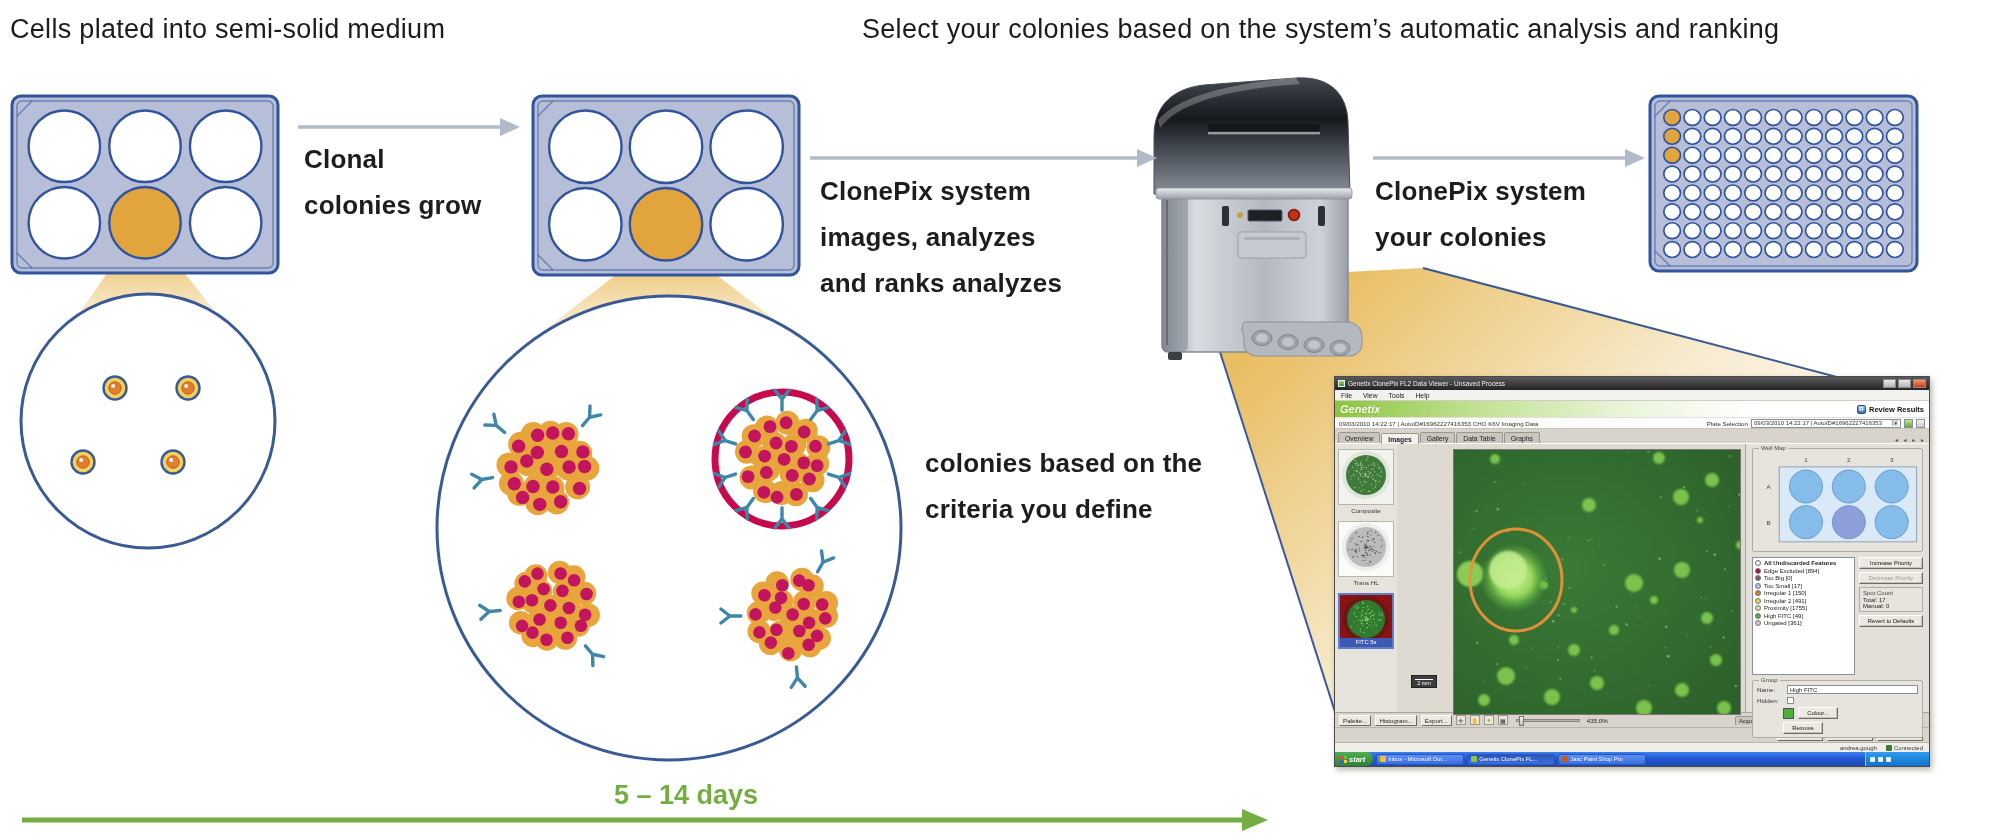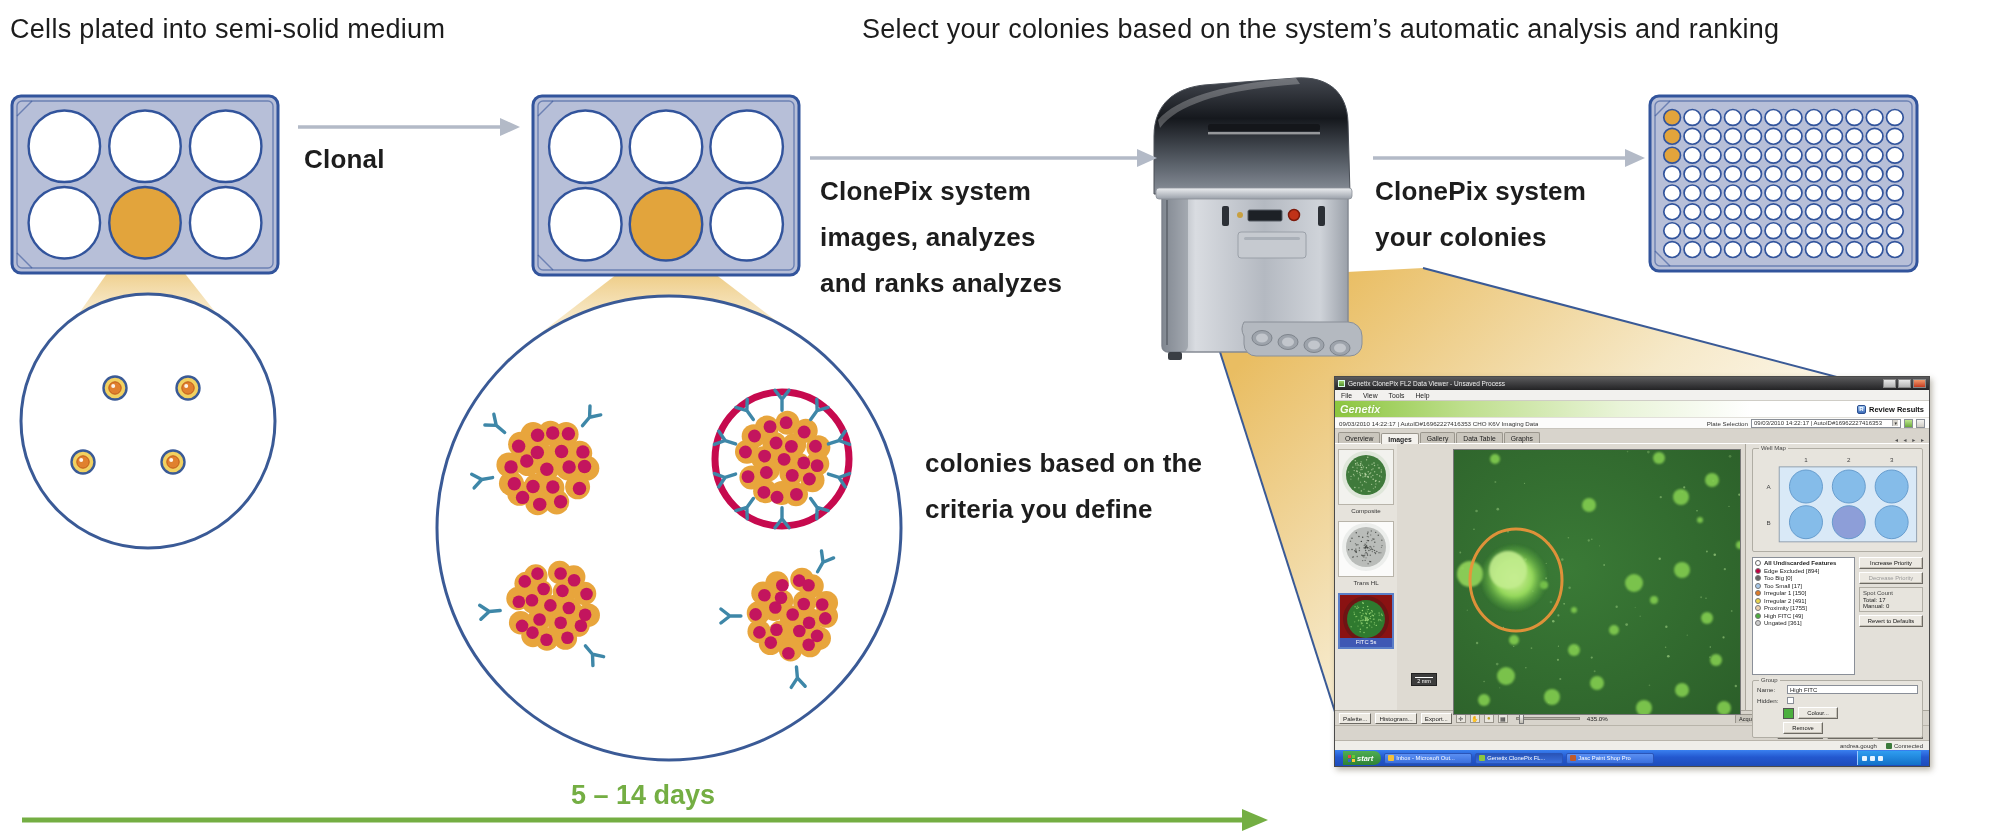--- a/index.html
+++ b/index.html
@@ -2,21 +2,21 @@
 <html style="--plateBody: #b7bfd8; --plateBorder: #32549c; --wellFill: #ffffff; --orangeWell: #e2a43c; --beamTop: #e9bd62; --beamBottom: #fbf3de; --circleBorder: #3a5a96; --colonyCell: #e8a53c; --colonyNucleus: #c3155e; --antibody: #3e87a8; --selectRing: #c60a4e; --arrowGray: #b3bac7; --arrowGreen: #74ae43; --textDark: #1d1d1d;"><head>
 <meta charset="utf-8">
 <style>
   html,body{margin:0;padding:0;background:#ffffff;}
   body{width:2000px;height:839px;overflow:hidden;font-family:"Liberation Sans",sans-serif;}
   #canvas{position:relative;width:1936px;height:839px;background:#fff;margin-top:8px;}
   #art{position:absolute;left:0;top:0;}
 
   .h1{position:absolute;font-size:27px;font-weight:400;color:#1c1c1c;letter-spacing:.3px;white-space:nowrap;}
   .steplabel{position:absolute;font-size:26px;font-weight:700;color:#1d1d1d;line-height:46px;letter-spacing:.2px;white-space:nowrap;}
-  .dayslabel{position:absolute;font-size:27px;font-weight:700;color:var(--arrowGreen,#74ae43);text-align:center;white-space:nowrap;}
+  .dayslabel{position:absolute;font-size:27px;font-weight:700;color:var(--arrowGreen,#74ae43);text-align:right;white-space:nowrap;}
 
   
   #appwin{position:absolute;left:1334px;top:368px;width:594px;height:389px;background:#d8d4cc;
           border:1px solid #4a4a4a;box-shadow:2px 3px 6px rgba(60,50,20,.35);display:flex;flex-direction:column;font-size:7px;color:#222;}
   #appwin *{box-sizing:border-box;}
   .titlebar{height:13px;background:linear-gradient(#5a5a5c,#232325);display:flex;align-items:center;padding:0 3px;color:#f0f0f0;flex:0 0 auto;}
   .appicon{width:7px;height:7px;background:linear-gradient(#9fd468,#4e8f2f);border:1px solid #dfe;margin-right:3px;}
   .titletext{font-size:6.5px;white-space:nowrap;overflow:hidden;flex:1;}
   .winbtns{display:flex;gap:2px;}
   .wb{width:13px;height:9px;border:1px solid #888;background:linear-gradient(#e8e8e8,#b5b5b5);}
@@ -76,21 +76,21 @@
   .tbtn{font-size:6.2px;padding:1px 3px;background:#ece9e2;border:1px solid;border-color:#fff #6d6a63 #6d6a63 #fff;}
   .ticon{width:10px;height:10px;border:1px solid #9a968d;background:#e8e5de;display:inline-flex;align-items:center;justify-content:center;font-size:6px;color:#333;}
   .slider{width:64px;height:3px;background:#b8b4aa;border:1px solid #8a867d;position:relative;margin-left:4px;}
   .sthumb{position:absolute;left:2px;top:-4px;width:5px;height:10px;background:linear-gradient(#f4f3f0,#c2beb4);border:1px solid #777;}
   .zoomval{font-size:6.2px;color:#222;margin-left:3px;}
   .navrow{height:15px;background:#d8d4cc;border-top:1px solid #b8b4aa;display:flex;align-items:center;justify-content:flex-end;gap:4px;padding:0 6px;flex:0 0 auto;}
   .navbtn{width:46px;text-align:center;font-size:6.4px;padding:1.5px 0;background:#ece9e2;border:1px solid;border-color:#fff #6d6a63 #6d6a63 #fff;}
   .navbtn.disabled{color:#999;}
   .statusrow{height:10px;background:#efeee9;border-top:1px solid #b8b4aa;display:flex;align-items:center;justify-content:flex-end;gap:9px;padding:0 6px;font-size:6px;color:#333;flex:0 0 auto;}
   .connicon{display:inline-block;width:6px;height:6px;background:#3a7a3a;border-radius:1px;margin-right:2px;vertical-align:-1px;}
-  .taskbar{height:14px;background:linear-gradient(#3a80f0,#2358cf 45%,#1e4cba);display:flex;align-items:center;gap:3px;padding:8px;flex:0 0 auto;}
+  .taskbar{height:14px;background:linear-gradient(#3a80f0,#2358cf 45%,#1e4cba);display:flex;align-items:center;gap:3px;padding:0;flex:0 0 auto;}
   .startbtn{height:14px;padding:0 8px 0 5px;background:linear-gradient(#4fae52,#2e8236);border-radius:0 7px 7px 0;color:#fff;font-weight:700;font-style:italic;font-size:7.5px;display:flex;align-items:center;gap:2px;}
   .winflag{display:inline-grid;grid-template-columns:3px 3px;grid-template-rows:3px 3px;gap:1px;}
   .winflag i{display:block;}
   .task{height:11px;width:88px;background:linear-gradient(#5b8ff2,#3a6fdd);border:1px solid #2a55b8;border-radius:2px;color:#fff;font-size:5.8px;display:flex;align-items:center;gap:2px;padding:0 3px;white-space:nowrap;overflow:hidden;}
   .task.pressed{background:linear-gradient(#2a55b8,#3a6fdd);}
   .task .ti{width:6px;height:6px;flex:0 0 auto;border-radius:1px;}
   .tray{margin-left:auto;height:14px;width:64px;background:linear-gradient(#2f9df0,#1271c8);border-left:1px solid #9cc8ff;display:flex;align-items:center;gap:3px;padding:0 4px;}
   .tray i{width:5px;height:5px;background:#e8f4ff;border-radius:1px;display:inline-block;}
 </style>
 </head>
@@ -547,20 +547,21 @@
         <line x1="22" y1="812" x2="1242" y2="812" stroke="#74ae43" stroke-width="5"></line>
         <polygon points="1242,801 1242,823 1268,812" fill="#74ae43"></polygon>
       </g>
     </svg>
 
   <div class="h1" style="left:10px;top:6px">Cells plated into semi-solid medium</div>
   <div class="h1" style="left:862px;top:6px">Select your colonies based on the system’s automatic analysis and ranking</div>
 
   <div class="steplabel" style="left:304px;top:128px">
     <div>Clonal</div>
+    <div>colonies grow</div>
   </div>
 
   <div class="steplabel" style="left:820px;top:160px">
     <div>ClonePix system</div>
     <div>images, analyzes</div>
     <div>and ranks analyzes</div>
   </div>
 
   <div class="steplabel" style="left:1375px;top:160px">
     <div>ClonePix system</div>

